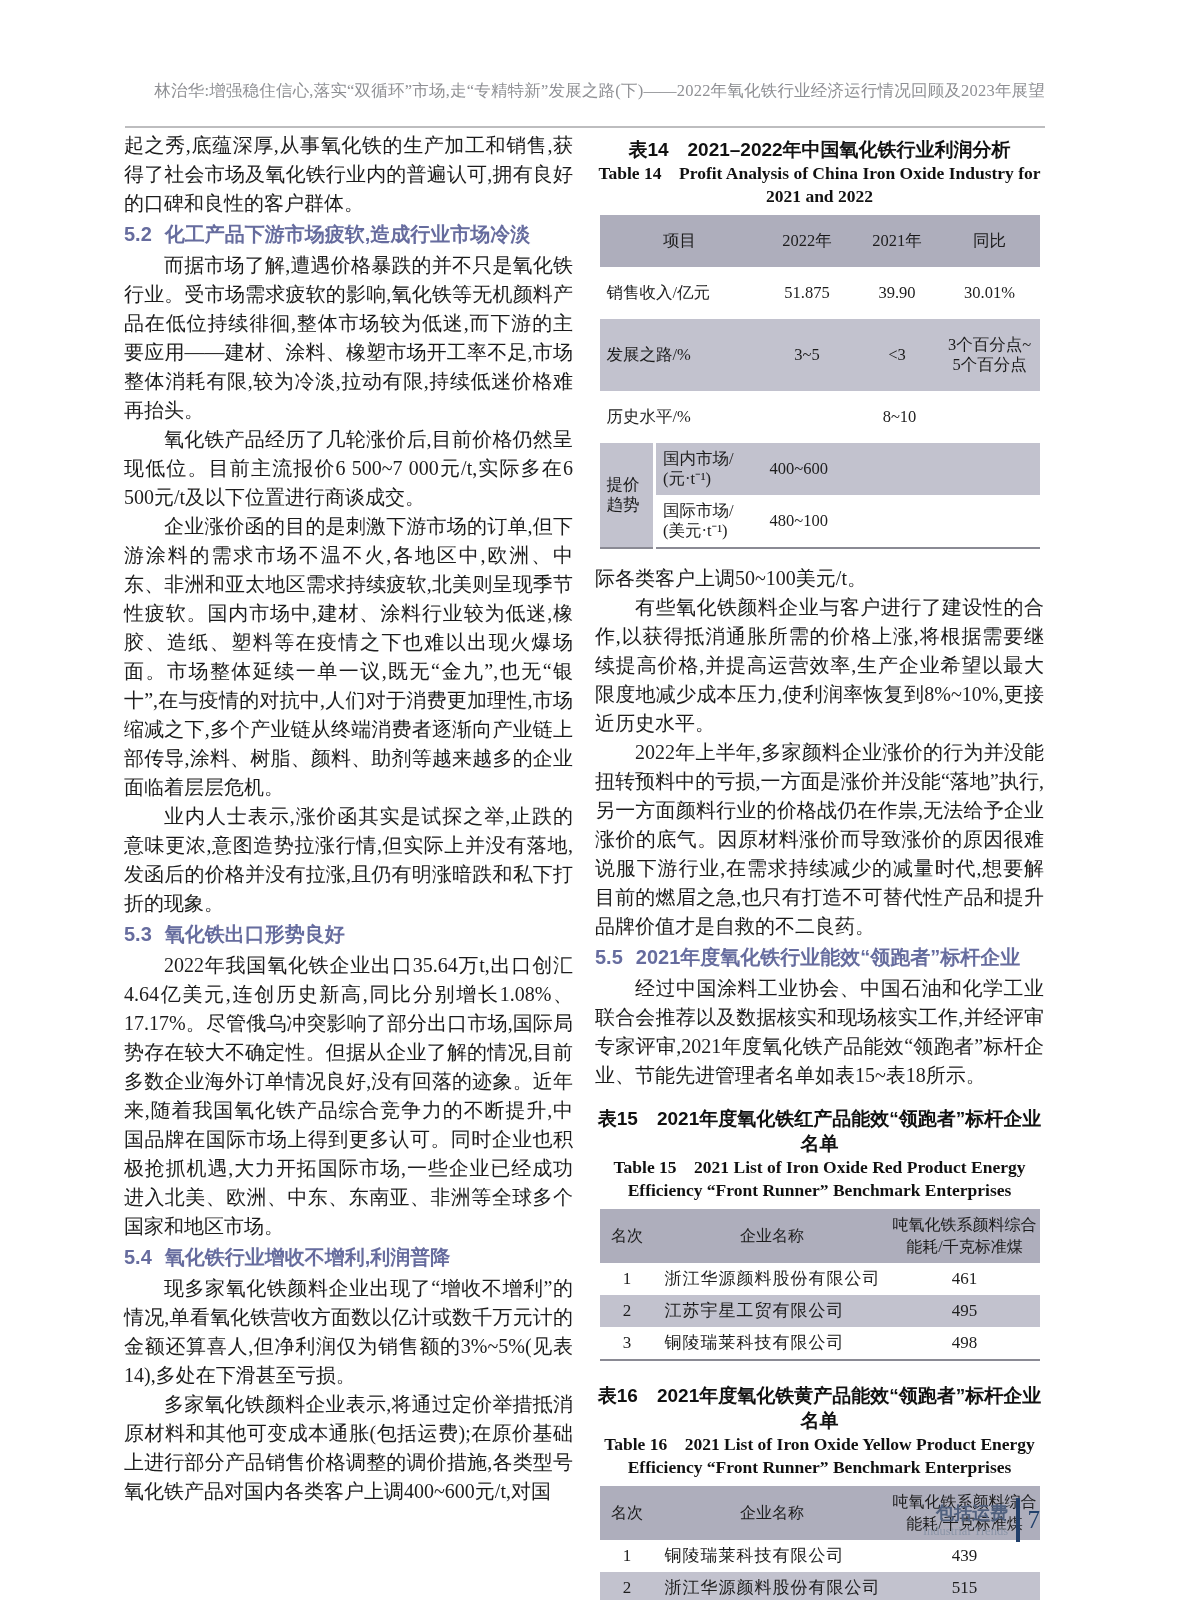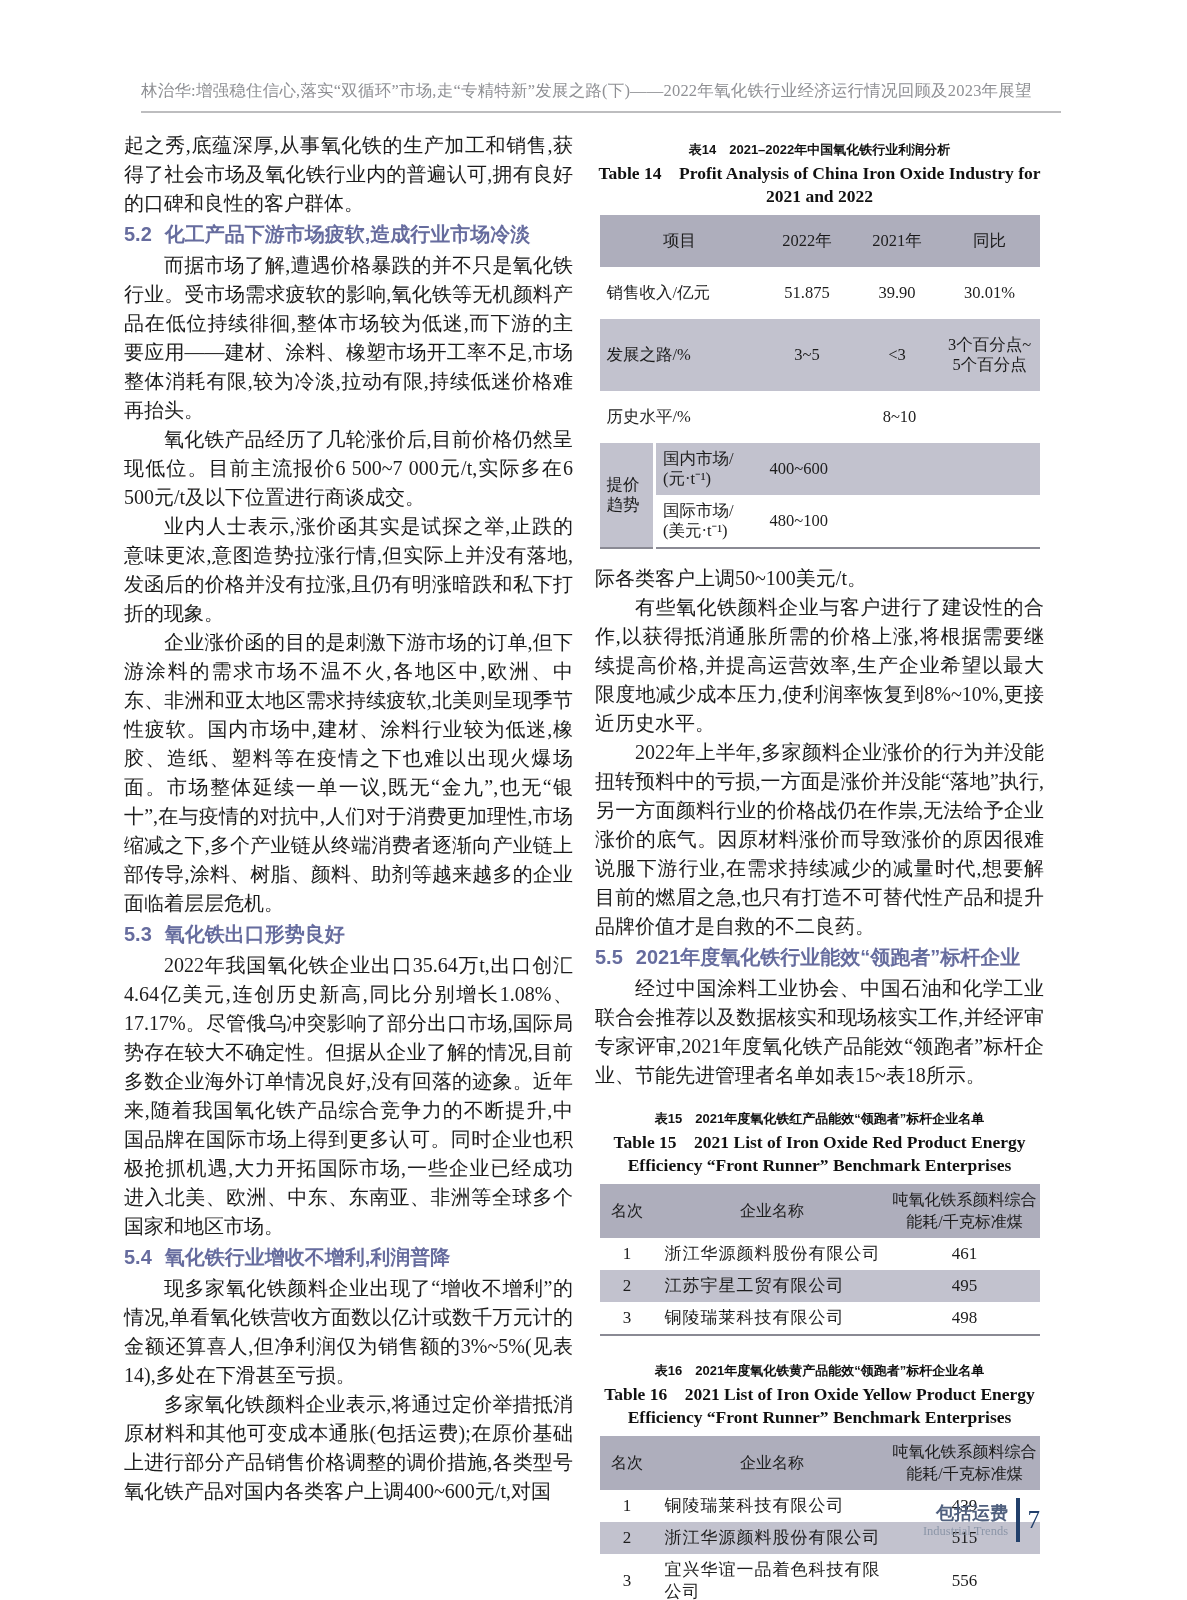--- a/index.html
+++ b/index.html
@@ -1,34 +1,34 @@
 <!DOCTYPE html>
 <html><head>
 <meta charset="utf-8">
 <style>
   html,body { margin:0; padding:0; background:#e8e8e8; }
   .page { position:relative; width:1187px; height:1600px; background:#ffffff;
           font-family:"Liberation Serif", serif; color:#1c1c1c; overflow:hidden; }
-  .page-header { position:absolute; top:80px; left:141px; width:920px; text-align:left;
+  .page-header { position:absolute; top:80px; left:125px; width:920px; text-align:right;
           font-size:16.5px; color:#8f9094; letter-spacing:0.2px;
-          padding-bottom:9px; border-bottom:2.5px solid #bdbdbf; }
+          padding-bottom:24px; border-bottom:2.5px solid #bdbdbf; }
   .columns { position:absolute; top:131px; left:124px; width:920px; display:flex; gap:22px; }
   .col { width:449px; }
   .col-right { width:449px; }
   p.body { font-size:20px; line-height:29px; margin:0; text-align:justify; text-indent:2em; }
   p.body.noind { text-indent:0; }
   h3.sec { font-family:"Liberation Sans", sans-serif; font-size:20px; line-height:31px;
           font-weight:bold; color:#666c9e; margin:1px 0; }
   h3.sec .num { margin-right:13px; }
   
   .tblk { margin-top:6px; }
   .tblk14 { margin-bottom:15px; }
   .tblk15 { margin-top:16px; }
   .tblk16 { margin-top:22px; }
-  .t-cn { font-family:"Liberation Sans", sans-serif; font-weight:bold; font-size:13px;
+  .t-cn { font-family:"Liberation Sans", sans-serif; font-weight:bold; font-size:19px;
           line-height:25px; text-align:center; color:#111; }
   .t-en { font-weight:bold; font-size:17.5px; line-height:23px; text-align:center; color:#111; }
   table { border-collapse:collapse; table-layout:fixed; width:440px; margin:7px auto 0;
           border-bottom:2px solid #8a8a94; }
   td { padding:16px 2px; line-height:20px; vertical-align:middle; font-size:16.5px; }
   .hdr td { background:#aeaebc; }
   tr.g td { background:#c2c2ce; }
   .c { text-align:center; }
   .lbl { text-align:left; padding-left:7px; }
   .val { text-align:left; padding-left:10px; }
@@ -58,22 +58,22 @@
 
   <div class="columns">
 
     <div class="col">
       <p class="body noind">起之秀,底蕴深厚,从事氧化铁的生产加工和销售,获得了社会市场及氧化铁行业内的普遍认可,拥有良好的口碑和良性的客户群体。</p>
       <h3 class="sec">
         <span class="num">5.2</span><span>化工产品下游市场疲软,造成行业市场冷淡</span>
       </h3>
       <p class="body">而据市场了解,遭遇价格暴跌的并不只是氧化铁行业。受市场需求疲软的影响,氧化铁等无机颜料产品在低位持续徘徊,整体市场较为低迷,而下游的主要应用——建材、涂料、橡塑市场开工率不足,市场整体消耗有限,较为冷淡,拉动有限,持续低迷价格难再抬头。</p>
       <p class="body">氧化铁产品经历了几轮涨价后,目前价格仍然呈现低位。目前主流报价6 500~7 000元/t,实际多在6 500元/t及以下位置进行商谈成交。</p>
+      <p class="body">企业涨价函的目的是刺激下游市场的订单,但下游涂料的需求市场不温不火,各地区中,欧洲、中东、非洲和亚太地区需求持续疲软,北美则呈现季节性疲软。国内市场中,建材、涂料行业较为低迷,橡胶、造纸、塑料等在疫情之下也难以出现火爆场面。市场整体延续一单一议,既无“金九”,也无“银十”,在与疫情的对抗中,人们对于消费更加理性,市场缩减之下,多个产业链从终端消费者逐渐向产业链上部传导,涂料、树脂、颜料、助剂等越来越多的企业面临着层层危机。</p>
       <p class="body">业内人士表示,涨价函其实是试探之举,止跌的意味更浓,意图造势拉涨行情,但实际上并没有落地,发函后的价格并没有拉涨,且仍有明涨暗跌和私下打折的现象。</p>
-      <p class="body">企业涨价函的目的是刺激下游市场的订单,但下游涂料的需求市场不温不火,各地区中,欧洲、中东、非洲和亚太地区需求持续疲软,北美则呈现季节性疲软。国内市场中,建材、涂料行业较为低迷,橡胶、造纸、塑料等在疫情之下也难以出现火爆场面。市场整体延续一单一议,既无“金九”,也无“银十”,在与疫情的对抗中,人们对于消费更加理性,市场缩减之下,多个产业链从终端消费者逐渐向产业链上部传导,涂料、树脂、颜料、助剂等越来越多的企业面临着层层危机。</p>
       <h3 class="sec">
         <span class="num">5.3</span><span>氧化铁出口形势良好</span>
       </h3>
       <p class="body">2022年我国氧化铁企业出口35.64万t,出口创汇4.64亿美元,连创历史新高,同比分别增长1.08%、17.17%。尽管俄乌冲突影响了部分出口市场,国际局势存在较大不确定性。但据从企业了解的情况,目前多数企业海外订单情况良好,没有回落的迹象。近年来,随着我国氧化铁产品综合竞争力的不断提升,中国品牌在国际市场上得到更多认可。同时企业也积极抢抓机遇,大力开拓国际市场,一些企业已经成功进入北美、欧洲、中东、东南亚、非洲等全球多个国家和地区市场。</p>
       <h3 class="sec">
         <span class="num">5.4</span><span>氧化铁行业增收不增利,利润普降</span>
       </h3>
       <p class="body">现多家氧化铁颜料企业出现了“增收不增利”的情况,单看氧化铁营收方面数以亿计或数千万元计的金额还算喜人,但净利润仅为销售额的3%~5%(见表14),多处在下滑甚至亏损。</p>
       <p class="body">多家氧化铁颜料企业表示,将通过定价举措抵消原材料和其他可变成本通胀(包括运费);在原价基础上进行部分产品销售价格调整的调价措施,各类型号氧化铁产品对国内各类客户上调400~600元/t,对国</p>
     </div>

